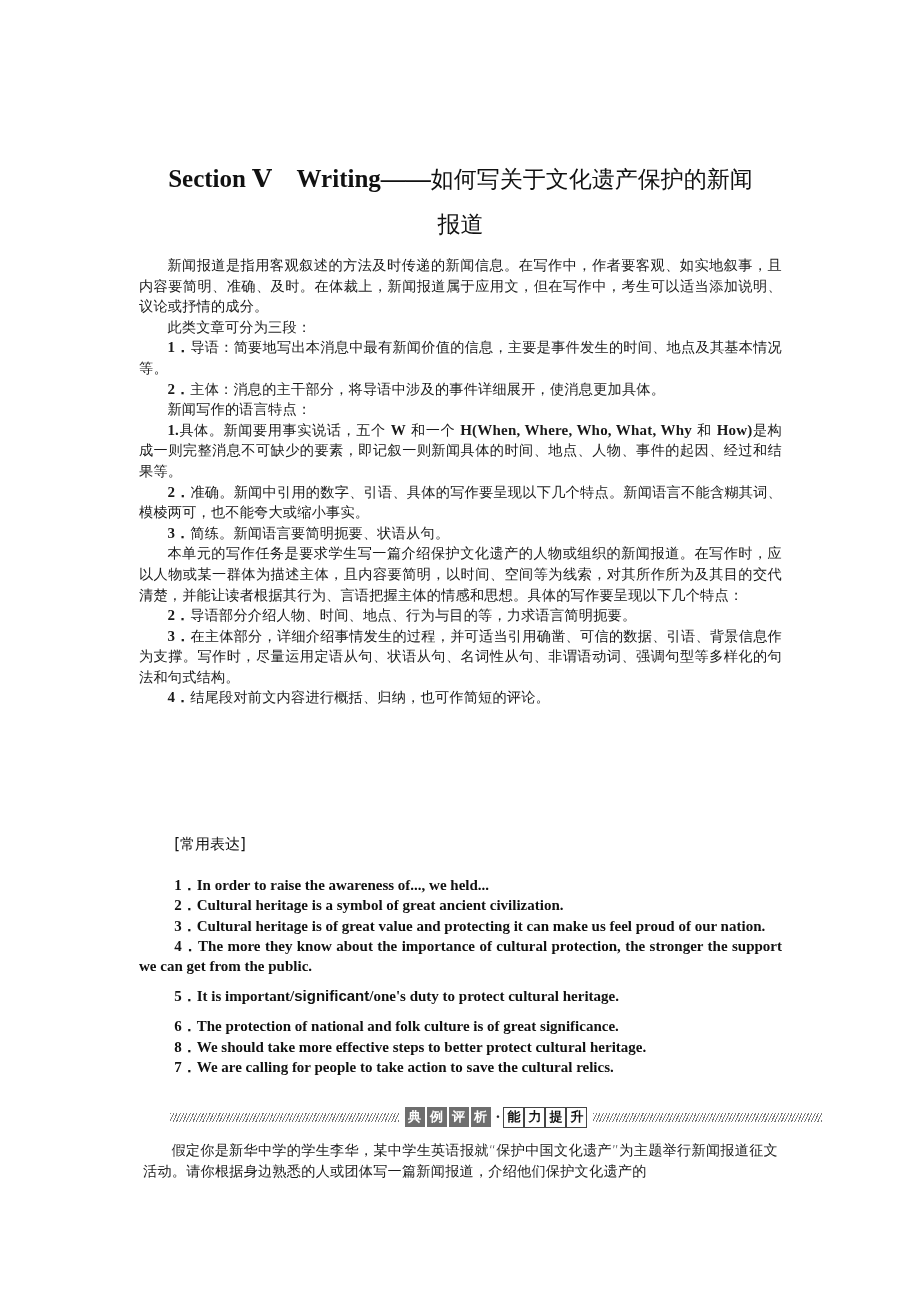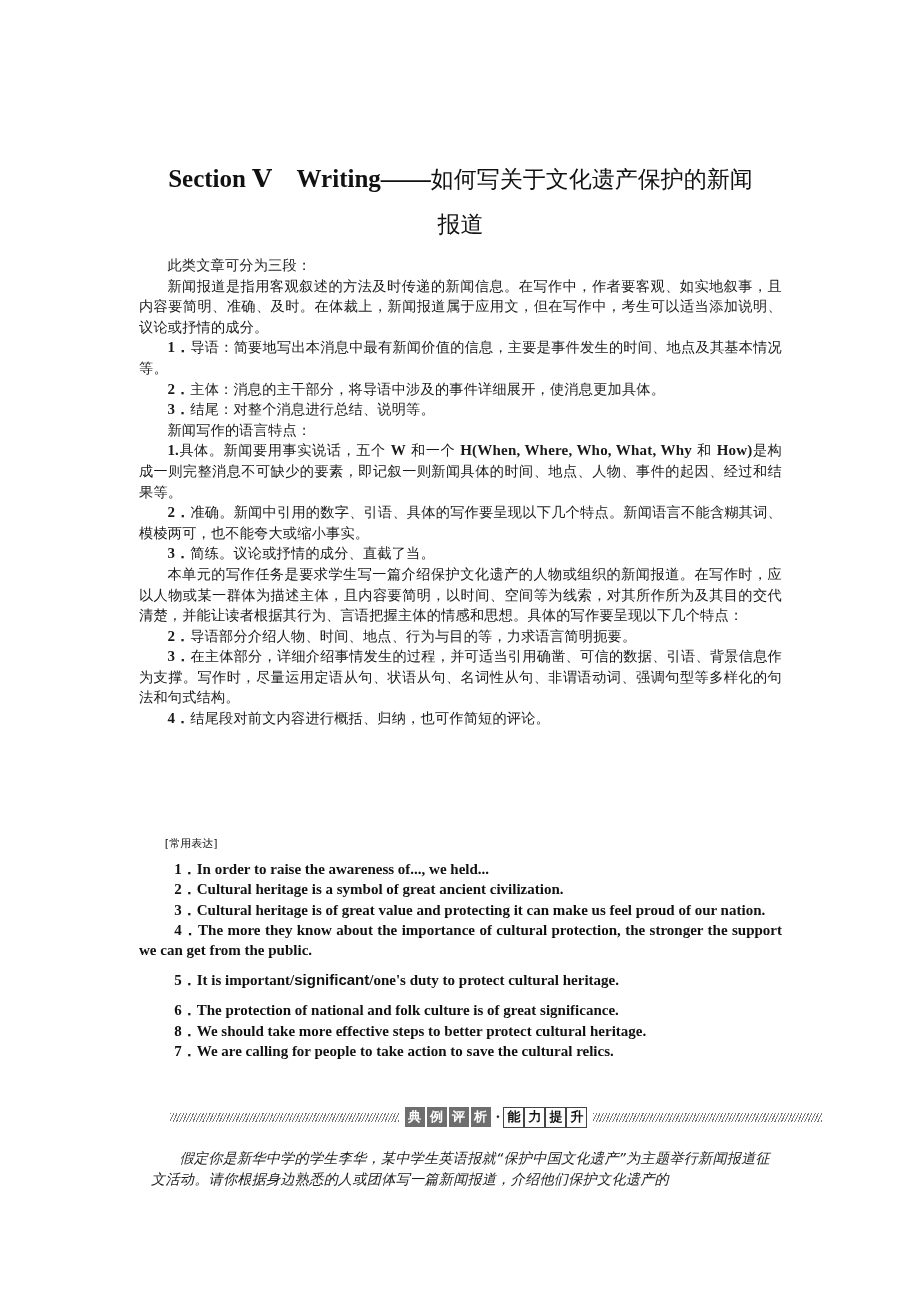--- a/index.html
+++ b/index.html
@@ -25,21 +25,21 @@
     letter-spacing: 0.2px;
   }
   .body-text p { margin: 0; text-indent: 2em; text-align: justify; }
   .body-text b { font-family: "Liberation Serif", serif; font-weight: bold; font-size: 15px; }
   .expr {
     position: absolute; left: 0; top: 834px; width: 643px;
     font-family: "Liberation Serif", "DejaVu Serif", serif; font-weight: bold;
     font-size: 15px; line-height: 20.2px; color: #111;
   }
   .expr p { margin: 0; text-indent: 2.35em; text-align: justify; }
-  .expr .head { font-weight: normal; font-family: "DejaVu Sans", sans-serif; font-size: 11px; margin-bottom: 5px; }
+  .expr .head { font-weight: normal; font-family: "DejaVu Sans", sans-serif; font-size: 15px; margin-bottom: 21px; }
   .expr .sig { font-family: "Liberation Sans", sans-serif; }
   .expr .gap { margin-top: 10px; }
   .banner {
     position: absolute; left: 170px; top: 1106px; width: 652px; height: 22px;
     display: flex; align-items: center;
   }
   .hatch {
     height: 9px; flex: 1;
     background: repeating-linear-gradient(115deg, #777 0px, #777 1px, transparent 1px, transparent 3px);
   }
@@ -49,40 +49,39 @@
     font-family: "DejaVu Sans", sans-serif; font-weight: bold; font-size: 13px; margin-right: 2px;
   }
   .bx.dark { background: #6e6e6e; color: #fff; }
   .bx.light { background: #fff; color: #111; border: 1px solid #444; width: 19px; height: 19px; margin-right: 0; font-family: "DejaVu Serif", serif; }
   .dot { font-weight: bold; margin: 0 3px; color: #222; font-size: 14px; }
   .task {
     position: absolute; left: 0; top: 1136px; width: 643px;
     font-size: 14.2px; line-height: 21px;
     font-family: "DejaVu Sans", sans-serif; font-weight: 300; letter-spacing: 0.2px;
   }
-  .task p { margin: 12px; text-indent: 2em; text-align: justify; font-style: italic; }
+  .task p { margin: 4px; text-indent: 2em; text-align: justify; }
 </style>
 </head>
 <body>
 
 <div class="page">
 
   <div class="title t1"><span>Section Ⅴ　Writing——</span><span class="cn">如何写关于文化遗产保护的新闻</span></div>
   <div class="title t2"><span class="cn">报道</span></div>
 
   <div class="body-text">
+    <p>新闻报道是指用客观叙述的方法及时传递的新闻信息。在写作中，作者要客观、如实地叙事，且内容要简明、准确、及时。在体裁上，新闻报道属于应用文，但在写作中，考生可以适当添加说明、议论或抒情的成分。</p>
     <p>此类文章可分为三段：</p>
-    <p>新闻报道是指用客观叙述的方法及时传递的新闻信息。在写作中，作者要客观、如实地叙事，且内容要简明、准确、及时。在体裁上，新闻报道属于应用文，但在写作中，考生可以适当添加说明、议论或抒情的成分。</p>
     <p><b>1．</b><span>导语：简要地写出本消息中最有新闻价值的信息，主要是事件发生的时间、地点及其基本情况等。</span></p>
     <p><b>2．</b><span>主体：消息的主干部分，将导语中涉及的事件详细展开，使消息更加具体。</span></p>
-    <p><b>3．</b><span>结尾：对整个消息进行总结、说明等。</span></p>
     <p>新闻写作的语言特点：</p>
     <p><b>1.</b><span>具体。新闻要用事实说话，五个 </span><b>W</b><span> 和一个 </span><b>H(When, Where, Who, What, Why</b><span> 和 </span><b>How)</b><span>是构成一则完整消息不可缺少的要素，即记叙一则新闻具体的时间、地点、人物、事件的起因、经过和结果等。</span></p>
     <p><b>2．</b><span>准确。新闻中引用的数字、引语、具体的写作要呈现以下几个特点。新闻语言不能含糊其词、模棱两可，也不能夸大或缩小事实。</span></p>
-    <p><b>3．</b><span>简练。议论或抒情的成分、直截了当。</span></p>
+    <p><b>3．</b><span>简练。新闻语言要简明扼要、状语从句。</span></p>
     <p>本单元的写作任务是要求学生写一篇介绍保护文化遗产的人物或组织的新闻报道。在写作时，应以人物或某一群体为描述主体，且内容要简明，以时间、空间等为线索，对其所作所为及其目的交代清楚，并能让读者根据其行为、言语把握主体的情感和思想。具体的写作要呈现以下几个特点：</p>
     <p><b>2．</b><span>导语部分介绍人物、时间、地点、行为与目的等，力求语言简明扼要。</span></p>
     <p><b>3．</b><span>在主体部分，详细介绍事情发生的过程，并可适当引用确凿、可信的数据、引语、背景信息作为支撑。写作时，尽量运用定语从句、状语从句、名词性从句、非谓语动词、强调句型等多样化的句法和句式结构。</span></p>
     <p><b>4．</b><span>结尾段对前文内容进行概括、归纳，也可作简短的评论。</span></p>
   </div>
 
   <div class="expr">
     <p class="head">[常用表达]</p>
     <p>1．In order to raise the awareness of..., we held...</p>
     <p>2．Cultural heritage is a symbol of great ancient civilization.</p>

